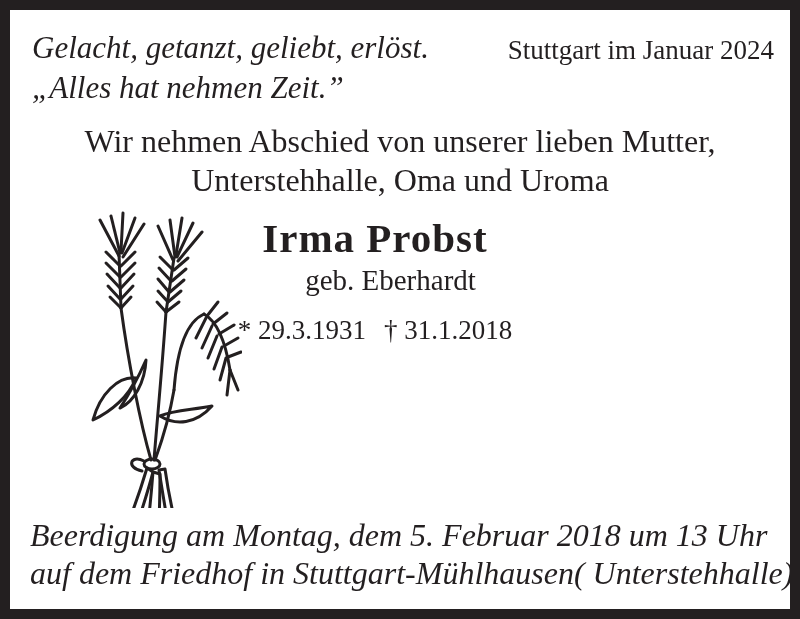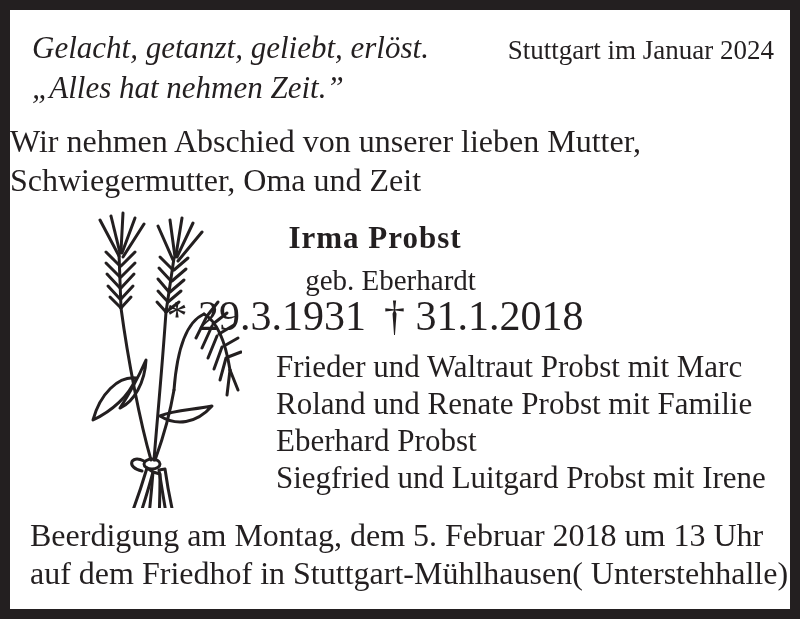--- a/index.html
+++ b/index.html
@@ -37,48 +37,48 @@
     right: 16px;
     top: 25px;
     font-size: 27px;
     white-space: nowrap;
   }
   .intro {
     position: absolute;
     left: 0;
     top: 112px;
     width: 100%;
-    text-align: left;
+    text-align: center;
     font-size: 32px;
     line-height: 39px;
   }
   .name-block {
     position: absolute;
     left: 0;
     top: 205px;
     width: 730px;
     text-align: center;
   }
   .deceased-name {
-    font-size: 31px;
+    font-size: 41px;
     font-weight: bold;
     line-height: 46px;
     letter-spacing: 1px;
     text-align: center;
   }
   .maiden-name {
     font-size: 29px;
     line-height: 32px;
     margin-top: 3px;
     margin-left: 31px;
   }
   .dates {
-    font-size: 42px;
+    font-size: 27px;
     line-height: 34px;
-    margin-top: 3px;
+    margin-top: 17px;
     white-space: nowrap;
     text-align: center;
   }
   .dates .death {
     margin-left: 18px;
   }
   .wheat {
     position: absolute;
     left: 70px;
     top: 200px;
@@ -91,38 +91,39 @@
     line-height: 37px;
     white-space: nowrap;
   }
   .funeral {
     position: absolute;
     left: 20px;
     top: 506px;
     font-size: 32px;
     line-height: 38px;
     white-space: nowrap;
+    font-style: italic;
   }
 </style>
 </head>
 <body>
 
 <div class="notice">
   <div class="content">
 
     <div class="quote">
       <div>Gelacht, getanzt, geliebt, erlöst.</div>
       <div>„Alles hat nehmen Zeit.”</div>
     </div>
 
     <div class="dateline">Stuttgart im Januar 2024</div>
 
     <div class="intro">
       <div>Wir nehmen Abschied von unserer lieben Mutter,</div>
-      <div>Schwiegermutter, Oma und Zeit</div>
+      <div>Unterstehhalle, Oma und Uroma</div>
     </div>
 
     <svg class="wheat" width="162" height="298" viewBox="0 0 162 298" fill="none" stroke="#231f20" stroke-width="3" stroke-linecap="round" stroke-linejoin="round">
 
       <g>
         <path d="M41,98 L39,44"></path>
         <path d="M39,46 L20,10"></path>
         <path d="M40,43 L31,6"></path>
         <path d="M41,41 L43,3"></path>
         <path d="M42,43 L55,8"></path>
@@ -197,26 +198,20 @@
     </svg>
 
     <div class="name-block">
       <div class="deceased-name">Irma Probst</div>
       <div class="maiden-name">geb. Eberhardt</div>
       <div class="dates">
         <span class="birth">* 29.3.1931</span><span class="death">† 31.1.2018</span>
       </div>
     </div>
 
-    <div class="mourners">
-      <div>Frieder und Waltraut Probst mit Marc</div>
-      <div>Roland und Renate Probst mit Familie</div>
-      <div>Eberhard Probst</div>
-      <div>Siegfried und Luitgard Probst mit Irene</div>
-    </div>
 
     <div class="funeral">
       <div>Beerdigung am Montag, dem 5. Februar 2018 um 13 Uhr</div>
       <div>auf dem Friedhof in Stuttgart-Mühlhausen( Unterstehhalle).</div>
     </div>
 
   </div>
 </div>
 
 </body></html>

